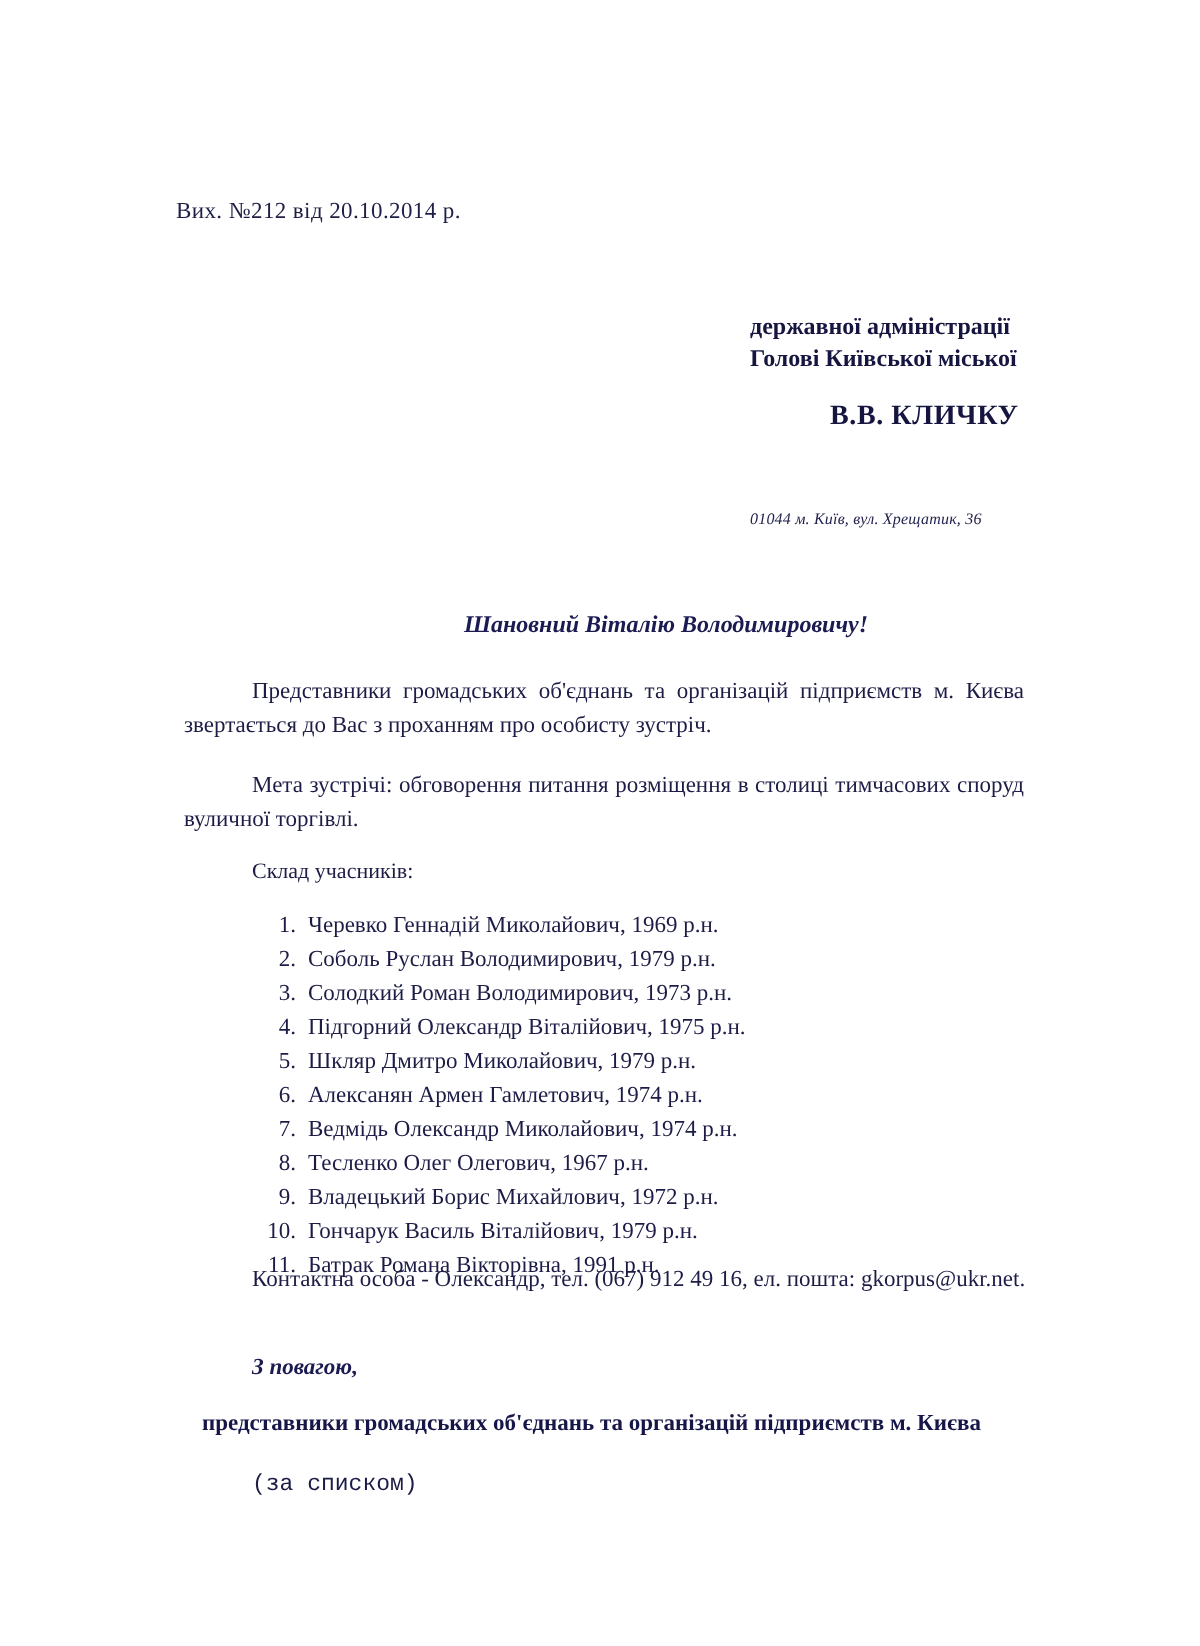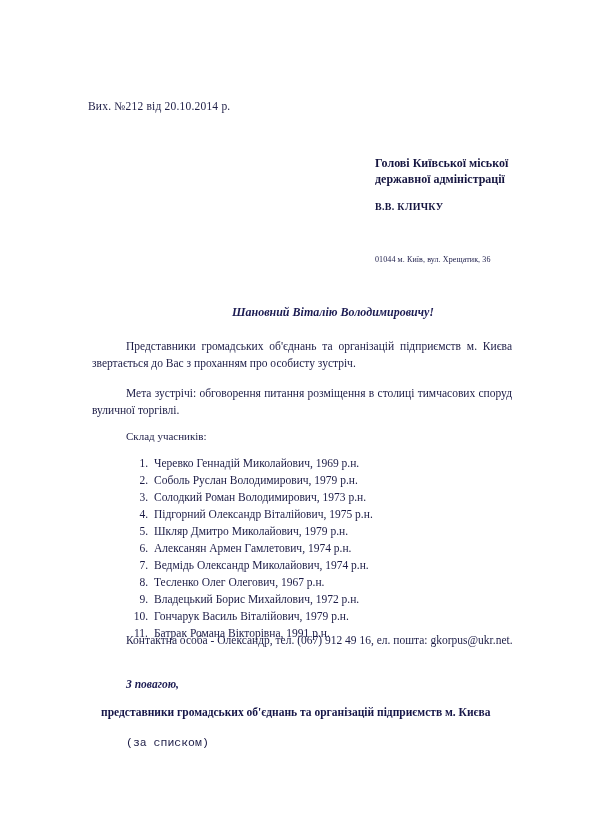--- a/index.html
+++ b/index.html
@@ -36,30 +36,32 @@
     left: 375px;
     top: 155px;
     width: 200px;
     font-size: 12px;
     font-weight: bold;
     line-height: 1.35;
     color: #151540;
   }
   .addressee .name {
     margin-top: 13px;
-    font-size: 10px;
+    font-size: 14px;
     font-weight: bold;
     letter-spacing: 0.3px;
+    margin-left: 40px;
   }
   .address-small {
     position: absolute;
     left: 375px;
     top: 255px;
     width: 210px;
     font-size: 8px;
+    font-style: italic;
     color: #22224e;
     letter-spacing: 0.1px;
   }
   .salutation {
     position: absolute;
     left: 232px;
     top: 305px;
     font-size: 12px;
     font-weight: bold;
     font-style: italic;
@@ -146,22 +148,22 @@
   }
 </style>
 </head>
 <body>
 
 <div class="page">
 
   <div class="ref-line">Вих. №212  від  20.10.2014 р.</div>
 
   <div class="addressee">
+    <div>державної адміністрації</div>
     <div>Голові Київської міської</div>
-    <div>державної адміністрації</div>
     <div class="name">В.В. КЛИЧКУ</div>
   </div>
 
   <div class="address-small">01044 м. Київ, вул. Хрещатик, 36</div>
 
   <div class="salutation">Шановний Віталію Володимировичу!</div>
 
   <div class="para para-1">Представники громадських об'єднань та організацій підприємств м. Києва звертається до Вас з проханням про особисту зустріч.</div>
 
   <div class="para para-2">Мета зустрічі: обговорення питання розміщення в столиці тимчасових споруд вуличної торгівлі.</div>

